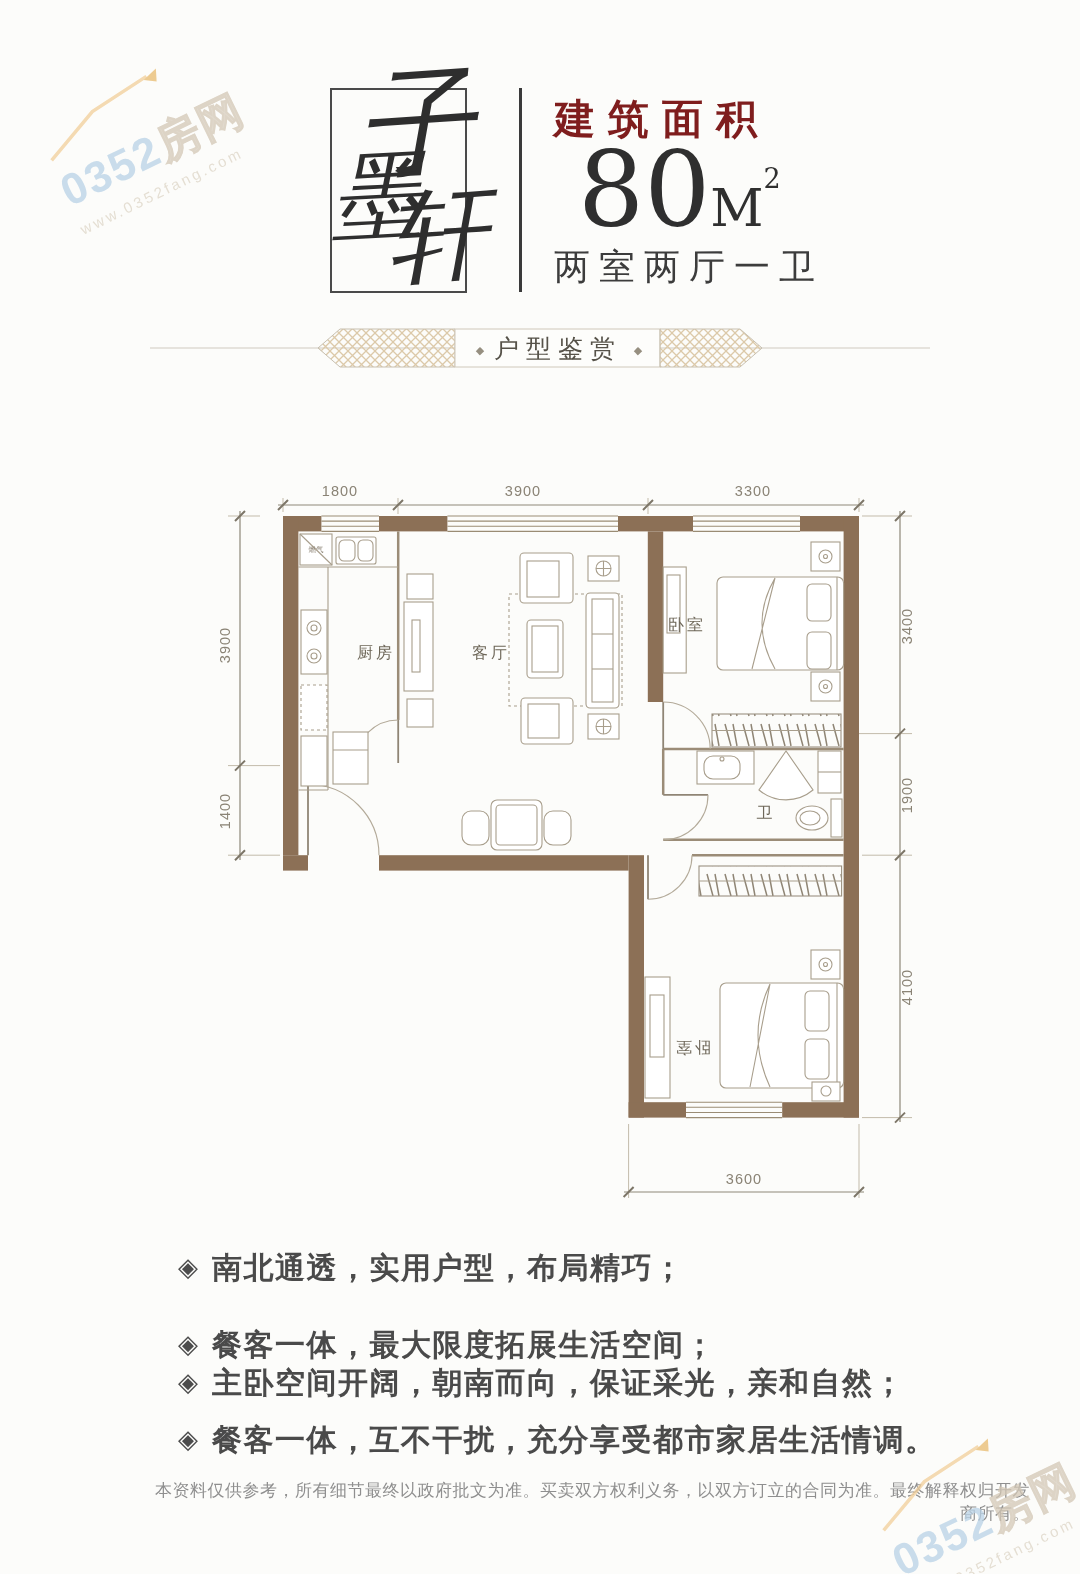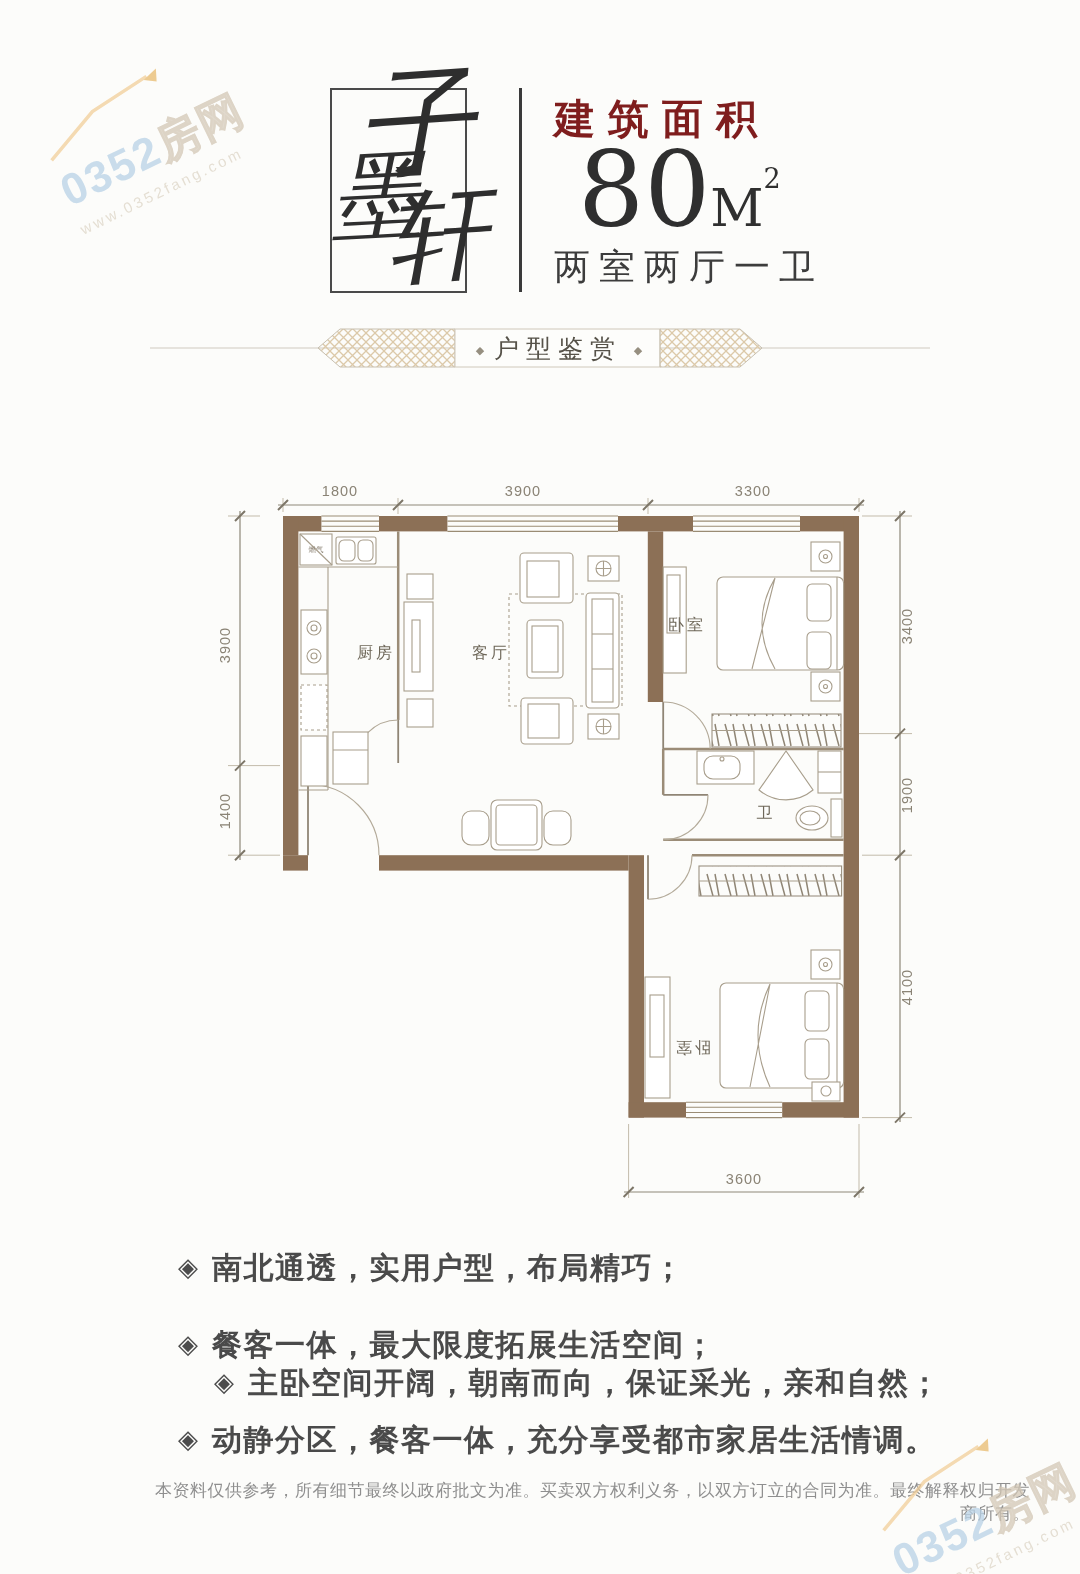--- a/index.html
+++ b/index.html
@@ -320,25 +320,25 @@
   <text class="room-label" x="492" y="600" text-anchor="middle" transform="rotate(180 492 596)">卧室</text>
   <text x="116" y="102" text-anchor="middle" font-size="7.5" fill="#8a8072">燃气</text>
 </svg>
 
 <div class="feature-row" style="top:1248px;">
   <span class="feature-icon">◈</span><span class="feature-text">南北通透，实用户型，布局精巧；</span>
 </div>
 <div class="feature-row" style="top:1305px;margin-top:20px;">
   <span class="feature-icon">◈</span><span class="feature-text">餐客一体，最大限度拓展生活空间；</span>
 </div>
-<div class="feature-row" style="top:1363px;margin-left:36px;">
+<div class="feature-row" style="top:1363px;">
   <span class="feature-icon">◈</span><span class="feature-text">主卧空间开阔，朝南而向，保证采光，亲和自然；</span>
 </div>
 <div class="feature-row" style="top:1420px;">
-  <span class="feature-icon">◈</span><span class="feature-text">动静分区，餐客一体，充分享受都市家居生活情调。</span>
+  <span class="feature-icon">◈</span><span class="feature-text">餐客一体，互不干扰，充分享受都市家居生活情调。</span>
 </div>
 
 <div class="abs footer">本资料仅供参考，所有细节最终以政府批文为准。买卖双方权利义务，以双方订立的合同为准。最终解释权归开发商所有。</div>
 
 <div class="watermark" style="left:880px;top:1448px;">
   <svg width="200" height="40">
     <path d="M4,38 L62,12 L126,4" stroke="#f2cf9a" stroke-width="3.5" fill="none"></path>
     <path d="M122,6 l16,-5 l-5,12 z" fill="#e9bb6e"></path>
   </svg>
   <div class="wm-line1"><span class="wm-num">0352</span><span class="wm-cn">房网</span></div>

